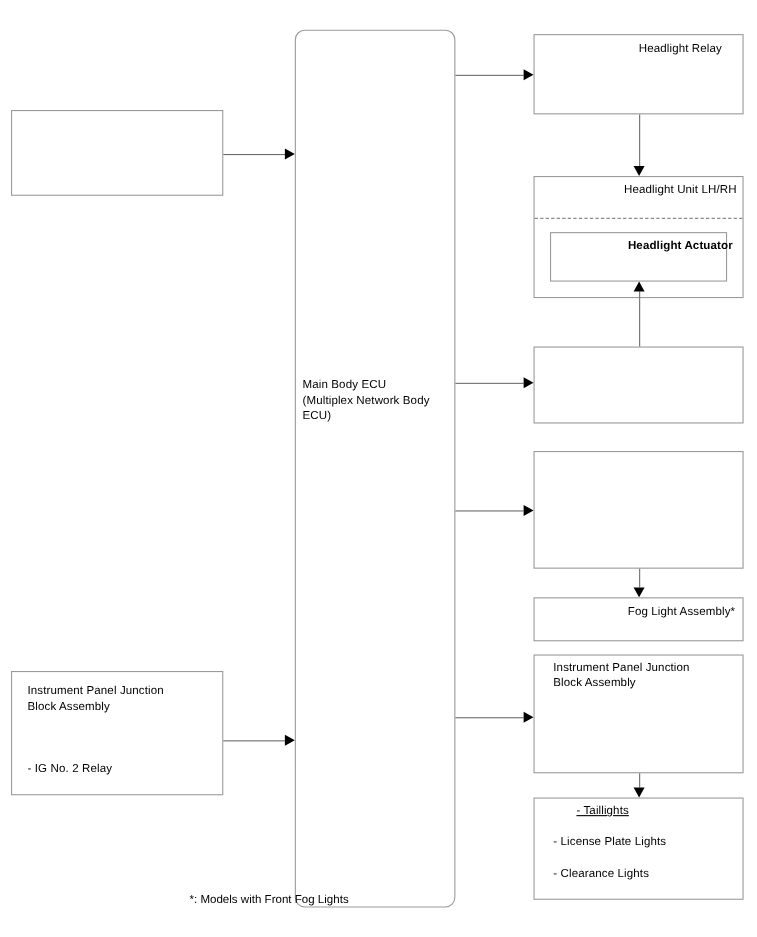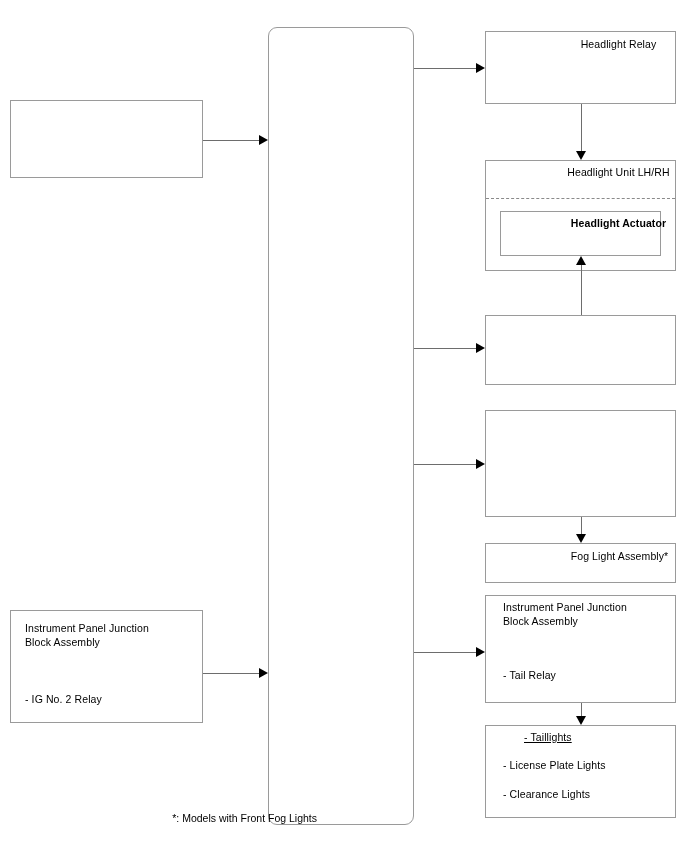--- a/index.html
+++ b/index.html
@@ -94,20 +94,23 @@
   </div>
 
   <div class="box" style="left:10px; top:610px; width:193px; height:113px;">
   </div>
   <div class="lbl" style="left:25px; top:621px; width:175px;">Instrument Panel Junction
 Block Assembly</div>
   <div class="lbl" style="left:25px; top:692px; width:175px;">- IG No. 2 Relay</div>
 
   <div class="box box-round" style="left:268px; top:27px; width:146px; height:798px;">
   </div>
+  <div class="lbl" style="left:275px; top:343px; width:140px;">Main Body ECU
+(Multiplex Network Body
+ECU)</div>
 
   <div class="box" style="left:485px; top:31px; width:191px; height:73px;">
   </div>
   <div class="lbl lbl-center" style="left:485px; top:37px; width:191px;">Headlight Relay</div>
 
   <div class="box" style="left:485px; top:160px; width:191px; height:111px;">
   </div>
   <div class="lbl lbl-center" style="left:485px; top:165px; width:191px;">Headlight Unit LH/RH</div>
   <div class="dashed" style="left:486px; top:198px; width:189px;"></div>
 
@@ -122,21 +125,20 @@
   </div>
 
   <div class="box" style="left:485px; top:543px; width:191px; height:40px;">
   </div>
   <div class="lbl lbl-center" style="left:485px; top:549px; width:193px;">Fog Light Assembly*</div>
 
   <div class="box" style="left:485px; top:595px; width:191px; height:108px;">
   </div>
   <div class="lbl" style="left:503px; top:600px; width:175px;">Instrument Panel Junction
 Block Assembly</div>
-  <div class="lbl" style="left:503px; top:668px; width:175px;">- Tail Relay</div>
 
   <div class="box" style="left:485px; top:725px; width:191px; height:93px;">
   </div>
   <div class="lbl" style="left:524px; top:730px; width:170px;text-decoration:underline;">- Taillights</div>
   <div class="lbl" style="left:503px; top:787px; width:170px;">- Clearance Lights</div>
   <div class="lbl" style="left:503px; top:758px; width:170px;">- License Plate Lights</div>
 
   <div class="hline" style="left:203px; top:140px; width:56px;"></div>
   <div class="arrow-r" style="left:259px; top:135px;"></div>
 

